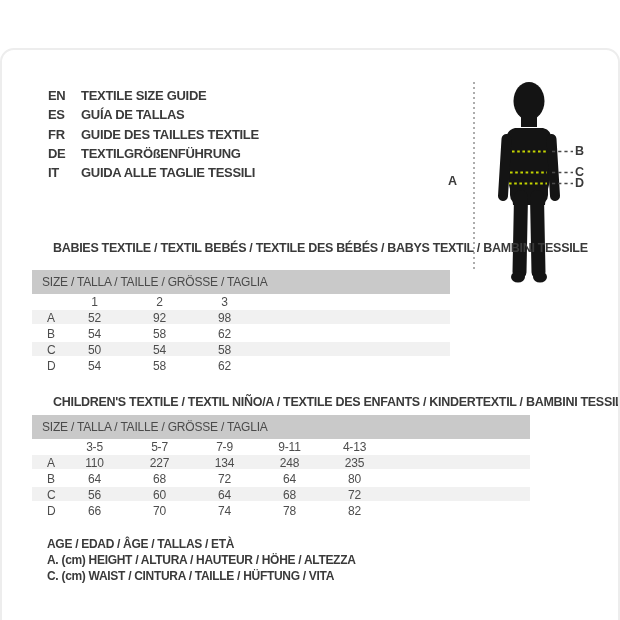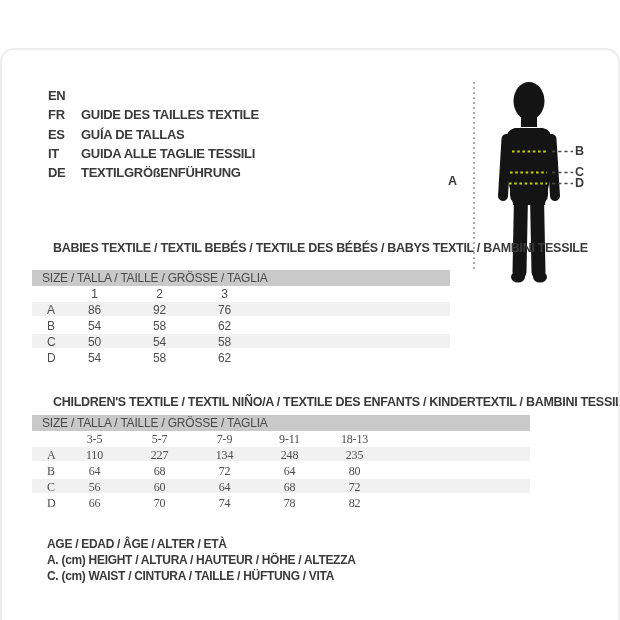--- a/index.html
+++ b/index.html
@@ -23,56 +23,57 @@
 
   
   .section-heading{position:absolute;left:44px;font-weight:bold;font-size:12.5px;color:#3a3a3a;letter-spacing:-0.3px;white-space:nowrap;padding-left:7px;}
   .babies-heading{top:191px;}
   .children-heading{top:345px;}
 
   
   .size-table{position:absolute;left:30px;font-size:12px;color:#4d4d4d;letter-spacing:-0.2px;}
   .babies-table{top:220px;width:418px;}
   .children-table{top:365px;width:498px;}
-  .size-bar{height:16px;background:#c9c9c9;color:#4a4a4a;display:flex;align-items:center;padding-left:10px;box-sizing:border-box;white-space:nowrap;}
+  .size-bar{height:24px;background:#c9c9c9;color:#4a4a4a;display:flex;align-items:center;padding-left:10px;box-sizing:border-box;white-space:nowrap;}
   .t-row{display:grid;height:16px;align-items:center;}
   .babies-table .t-row{grid-template-columns:30px 65px 65px 65px 1fr;}
-  .children-table .t-row{grid-template-columns:30px 65px 65px 65px 65px 65px 1fr;font-family:Liberation Serif, serif;}
+  .children-table .t-row{grid-template-columns:30px 65px 65px 65px 65px 65px 1fr;}
   .cell{text-align:center;}
   .cell.lbl{text-align:left;padding-left:15px;}
   .t-row.stripe{background:#f1f1f1;box-shadow:inset 0 -2px 0 #fff;}
 
   
   .legend{position:absolute;left:45px;top:486px;font-weight:bold;font-size:12px;line-height:16px;color:#3a3a3a;letter-spacing:-0.3px;}
   .legend div{white-space:nowrap;}
 </style>
 </head>
 <body>
 
 <div class="canvas">
 
   <div class="lang-list">
     <div class="lang-row">
       <span class="lang-code">EN</span>
+      <span class="lang-text">TEXTILE SIZE GUIDE</span>
+    </div>
+    <div class="lang-row">
+      <span class="lang-code">ES</span>
+      <span class="lang-text">GUÍA DE TALLAS</span>
     </div>
     <div class="lang-row">
       <span class="lang-code">FR</span>
       <span class="lang-text">GUIDE DES TAILLES TEXTILE</span>
     </div>
     <div class="lang-row">
-      <span class="lang-code">ES</span>
-      <span class="lang-text">GUÍA DE TALLAS</span>
+      <span class="lang-code">DE</span>
+      <span class="lang-text">TEXTILGRÖßENFÜHRUNG</span>
     </div>
     <div class="lang-row">
       <span class="lang-code">IT</span>
       <span class="lang-text">GUIDA ALLE TAGLIE TESSILI</span>
-    </div>
-    <div class="lang-row">
-      <span class="lang-code">DE</span>
-      <span class="lang-text">TEXTILGRÖßENFÜHRUNG</span>
     </div>
   </div>
 
   <div class="figure">
     <svg width="178" height="215" viewBox="0 0 178 215" aria-hidden="true">
 
       <line x1="32" y1="7" x2="32" y2="194" stroke="#5a5a5a" stroke-width="1" stroke-dasharray="2 3"></line>
 
       <g fill="#141414">
         <ellipse cx="87" cy="26" rx="15.5" ry="19"></ellipse>
@@ -106,23 +107,23 @@
   <div class="size-table babies-table">
     <div class="size-bar">SIZE / TALLA / TAILLE / GRÖSSE / TAGLIA</div>
     <div class="t-row">
       <span class="cell lbl"></span>
       <span class="cell">1</span>
       <span class="cell">2</span>
       <span class="cell">3</span>
     </div>
     <div class="t-row stripe">
       <span class="cell lbl">A</span>
-      <span class="cell">86</span>
+      <span class="cell">52</span>
       <span class="cell">92</span>
-      <span class="cell">76</span>
+      <span class="cell">98</span>
     </div>
     <div class="t-row">
       <span class="cell lbl">B</span>
       <span class="cell">54</span>
       <span class="cell">58</span>
       <span class="cell">62</span>
     </div>
     <div class="t-row stripe">
       <span class="cell lbl">C</span>
       <span class="cell">50</span>
@@ -139,21 +140,21 @@
 
   <div class="section-heading children-heading">CHILDREN'S TEXTILE / TEXTIL NIÑO/A / TEXTILE DES ENFANTS / KINDERTEXTIL / BAMBINI TESSILE</div>
   <div class="size-table children-table">
     <div class="size-bar">SIZE / TALLA / TAILLE / GRÖSSE / TAGLIA</div>
     <div class="t-row">
       <span class="cell lbl"></span>
       <span class="cell">3-5</span>
       <span class="cell">5-7</span>
       <span class="cell">7-9</span>
       <span class="cell">9-11</span>
-      <span class="cell">18-13</span>
+      <span class="cell">4-13</span>
     </div>
     <div class="t-row stripe">
       <span class="cell lbl">A</span>
       <span class="cell">110</span>
       <span class="cell">227</span>
       <span class="cell">134</span>
       <span class="cell">248</span>
       <span class="cell">235</span>
     </div>
     <div class="t-row">
@@ -176,18 +177,18 @@
       <span class="cell lbl">D</span>
       <span class="cell">66</span>
       <span class="cell">70</span>
       <span class="cell">74</span>
       <span class="cell">78</span>
       <span class="cell">82</span>
     </div>
   </div>
 
   <div class="legend">
-    <div>AGE / EDAD / ÂGE / ALTER / ETÀ</div>
+    <div>AGE / EDAD / ÂGE / TALLAS / ETÀ</div>
     <div>A. (cm) HEIGHT / ALTURA / HAUTEUR / HÖHE / ALTEZZA</div>
     <div>C. (cm) WAIST / CINTURA / TAILLE / HÜFTUNG / VITA</div>
   </div>
 
 </div>
 
 </body></html>

